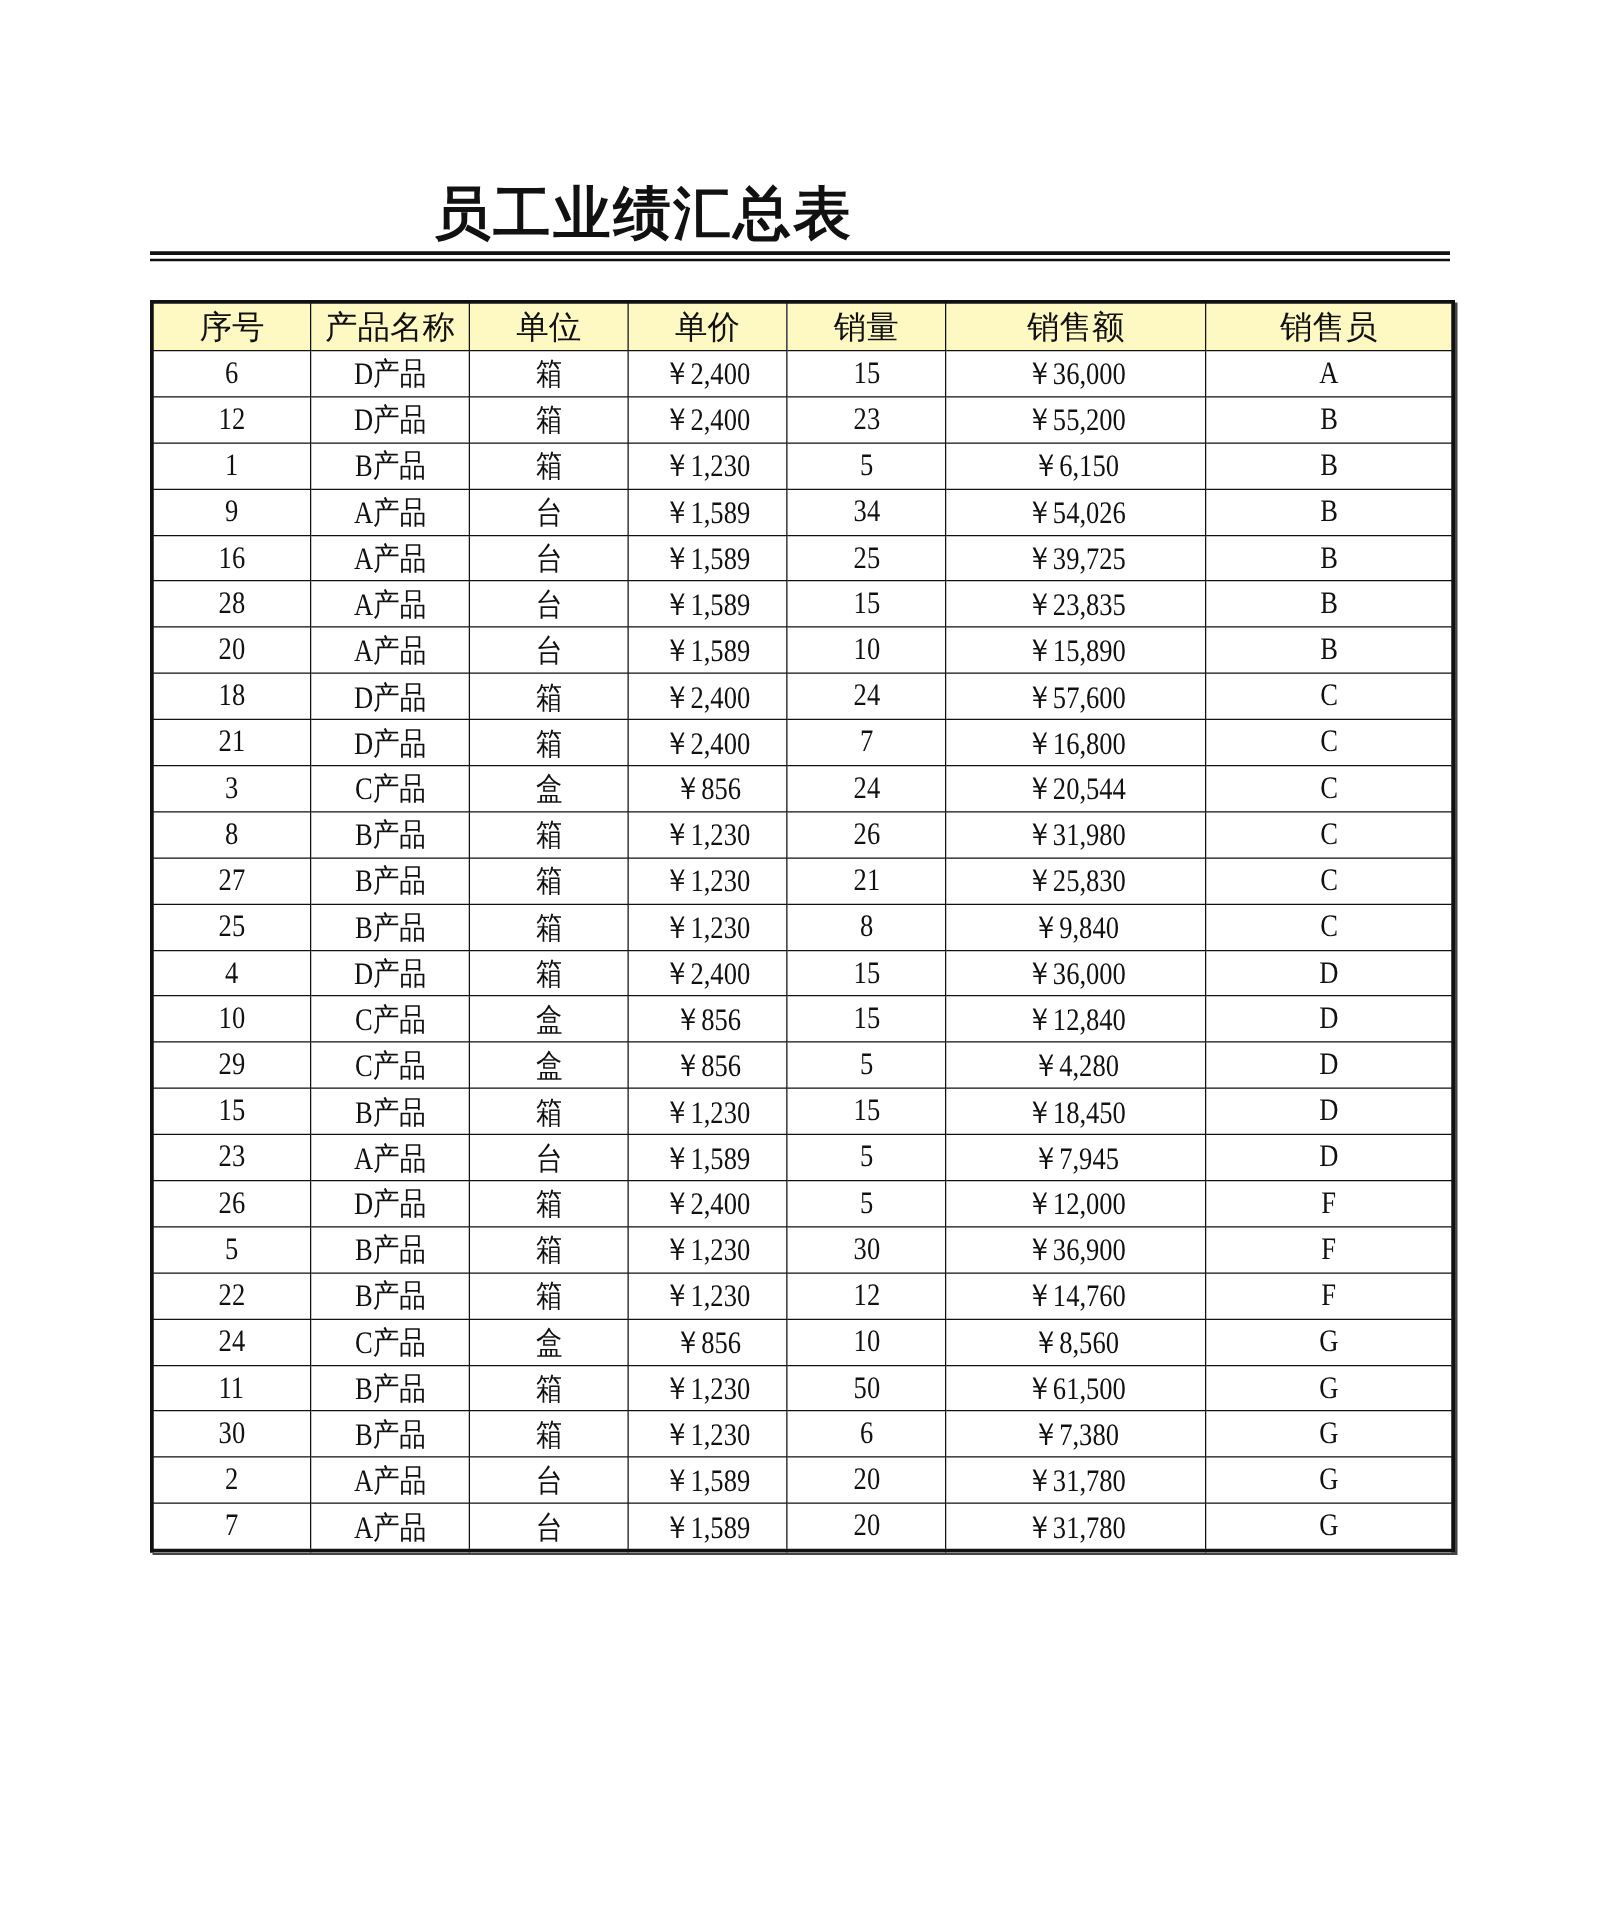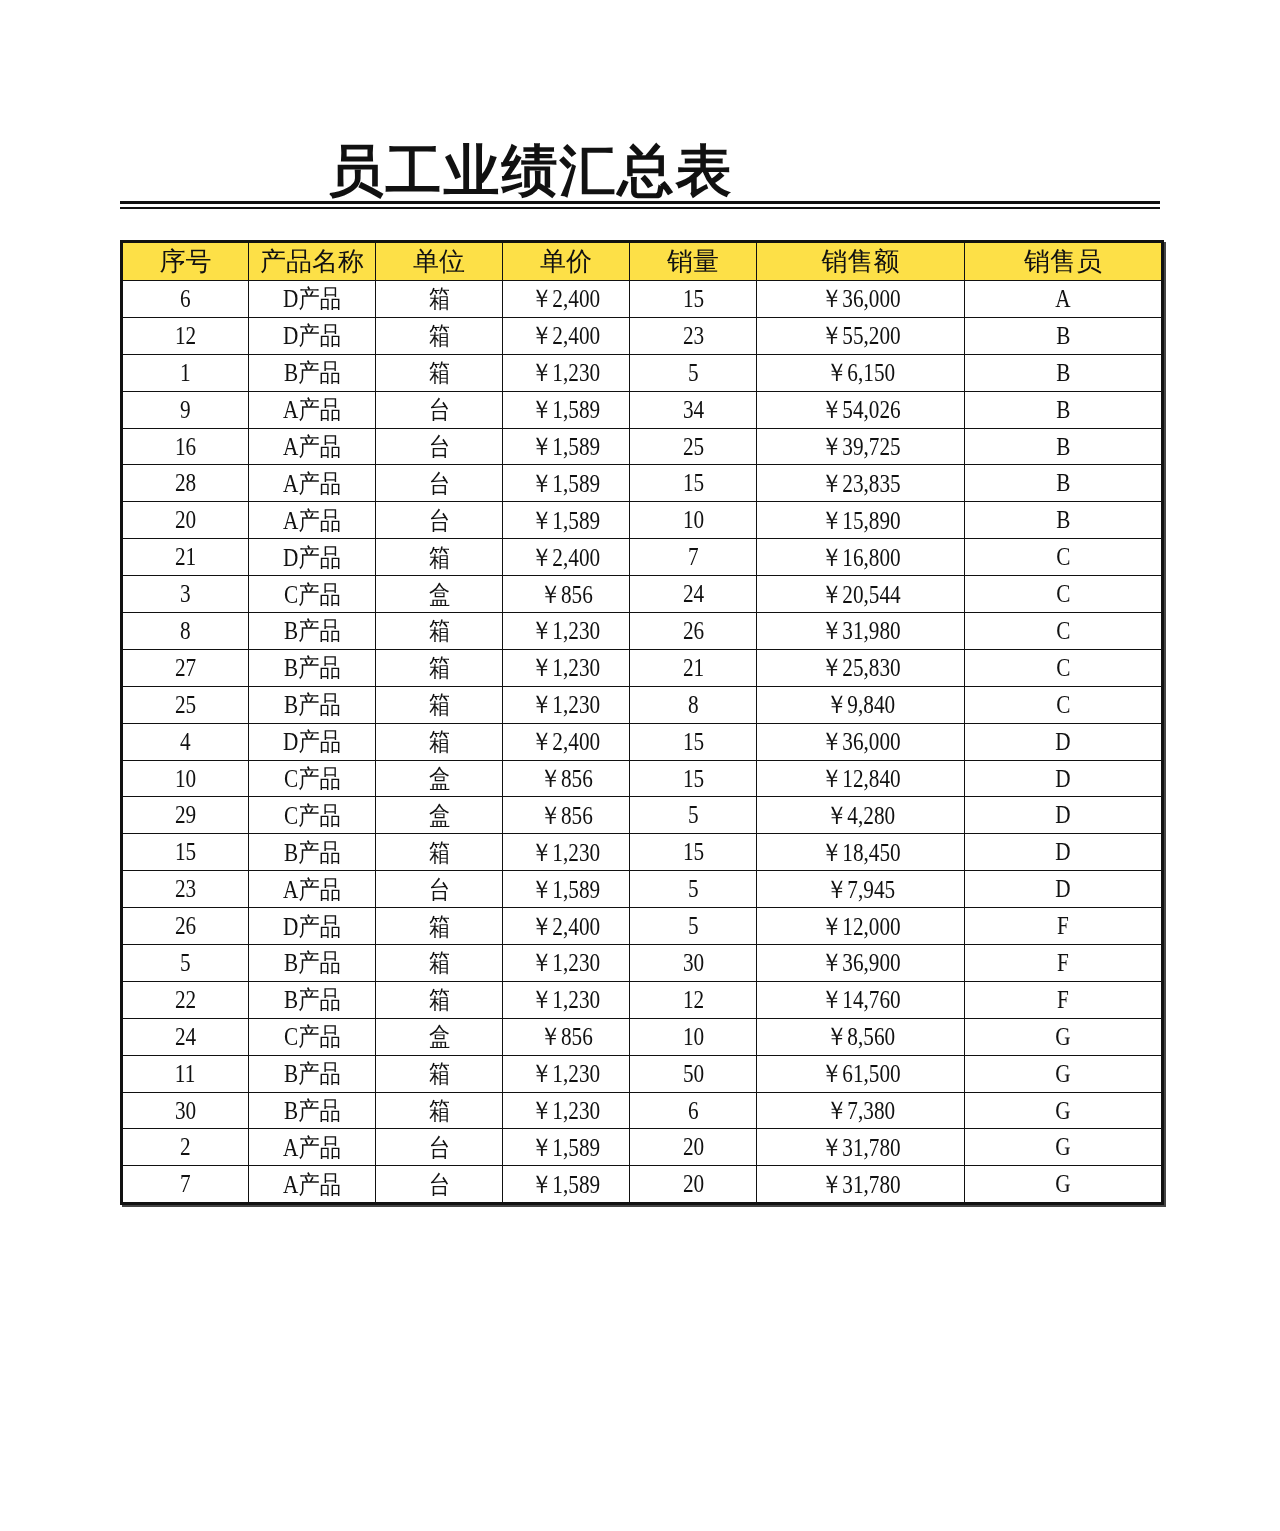--- a/index.html
+++ b/index.html
@@ -1,29 +1,29 @@
 <!DOCTYPE html>
 <html><head>
 <meta charset="utf-8">
 <style>
   html, body { margin:0; padding:0; background:#ffffff; }
   body { width:1280px; height:1531px; position:relative; overflow:hidden;
          font-family:"DejaVu Serif","Liberation Serif",serif; color:#111; }
-  .title { position:absolute; left:16px; top:138px; width:1029px; text-align:center;
-           font-size:56px; font-weight:bold; letter-spacing:2px; line-height:64px;
+  .title { position:absolute; left:0; top:138px; width:1029px; text-align:center;
+           font-size:46px; font-weight:bold; letter-spacing:2px; line-height:64px;
            font-family:"DejaVu Serif","Liberation Serif",serif; }
   .rule { position:absolute; left:120px; width:1040px; background:#111; }
   .rule.r1 { top:201px; height:3px; }
   .rule.r2 { top:207px; height:2px; }
   table.sheet { position:absolute; left:120px; top:240px; width:1041px;
                 border-collapse:collapse; table-layout:fixed;
                 border:3px solid #111; box-shadow:2px 2px 0 #444; }
   table.sheet th, table.sheet td { border:1.5px solid #111; text-align:center;
                 padding:0; overflow:hidden; white-space:nowrap; }
-  table.sheet th { background:#fde047; height:37px; font-weight:normal; font-size:26px;
+  table.sheet th { background:#fef9c3; height:37px; font-weight:normal; font-size:26px;
                    font-family:"DejaVu Sans","Liberation Sans",sans-serif; }
   table.sheet td { height:35.9px; font-size:25px;
                    font-family:"Liberation Serif","DejaVu Serif",serif;
                    transform-origin:center; }
   table.sheet td span { display:inline-block; transform:scaleX(0.85); }
 </style>
 </head>
 <body>
 
 <div class="title">员工业绩汇总表</div>
@@ -109,20 +109,29 @@
       <tr>
         <td><span>20</span></td>
         <td><span>A产品</span></td>
         <td><span>台</span></td>
         <td><span>￥1,589</span></td>
         <td><span>10</span></td>
         <td><span>￥15,890</span></td>
         <td><span>B</span></td>
       </tr>
       <tr>
+        <td><span>18</span></td>
+        <td><span>D产品</span></td>
+        <td><span>箱</span></td>
+        <td><span>￥2,400</span></td>
+        <td><span>24</span></td>
+        <td><span>￥57,600</span></td>
+        <td><span>C</span></td>
+      </tr>
+      <tr>
         <td><span>21</span></td>
         <td><span>D产品</span></td>
         <td><span>箱</span></td>
         <td><span>￥2,400</span></td>
         <td><span>7</span></td>
         <td><span>￥16,800</span></td>
         <td><span>C</span></td>
       </tr>
       <tr>
         <td><span>3</span></td>

